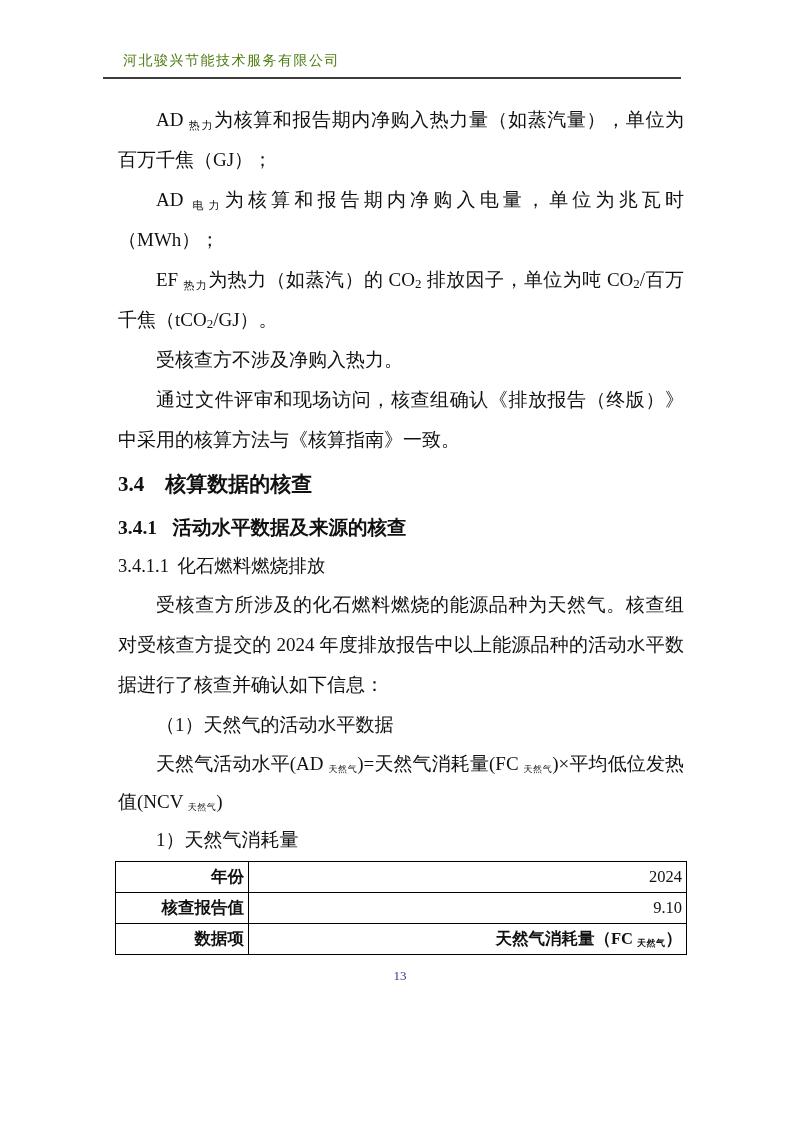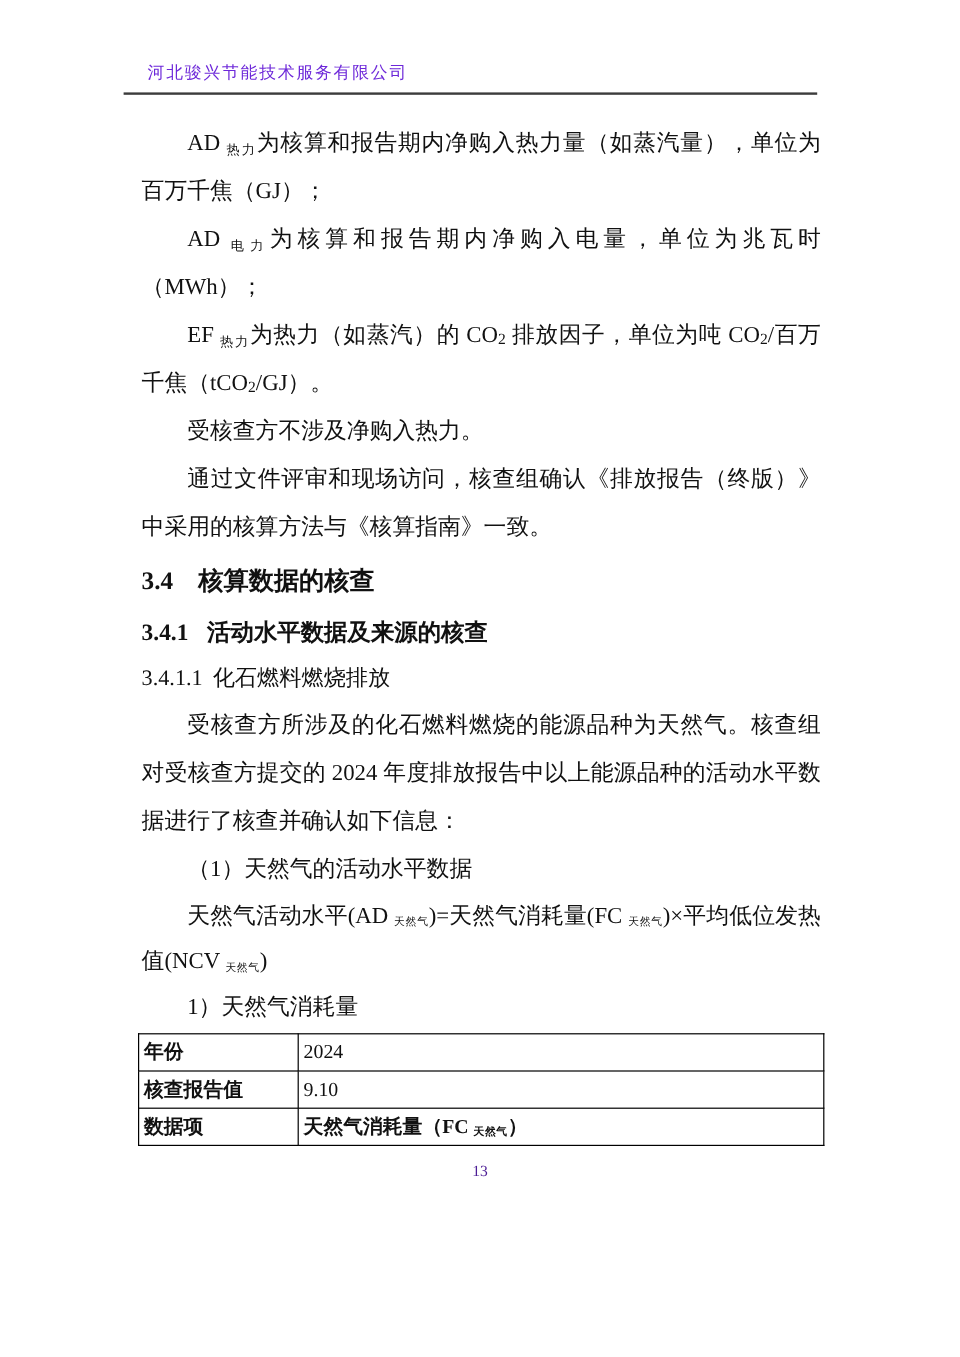--- a/index.html
+++ b/index.html
@@ -13,21 +13,21 @@
   }
   
   .header {
     margin:52px 119px 0 103px;
     border-bottom:2.5px solid #3c3c3c;
   }
   .header-text {
     font-size:14px;
     letter-spacing:1.5px;
     padding:0 0 7px 20px;
-    color:#6d28d9;
+    color:#4d7c0f;
   }
   
   .content {
     margin:0 116px 0 118px;
     width:566px;
     padding-top:21px;
     font-size:19px;
     line-height:40px;
     text-align:justify;
   }
@@ -55,21 +55,21 @@
     margin:2px 0 0 -3px;
     table-layout:fixed;
     text-align:center;
   }
   table.dtable td {
     border:1.2px solid #000;
     height:30px;
     padding:0 4px;
     font-size:16.5px;
     line-height:1.1;
-    text-align:left;
+    text-align:right;
     vertical-align:middle;
   }
   td.lbl { width:124px; font-weight:bold; font-size:16px; }
   td.val-bold { font-weight:bold; }
   .tsub { font-size:9px; vertical-align:-2px; letter-spacing:0.5px; line-height:0; }
   .tsup { font-size:11px; vertical-align:4px; line-height:0; }
   
   .pagenum {
     margin-top:13px;
     text-align:center;

